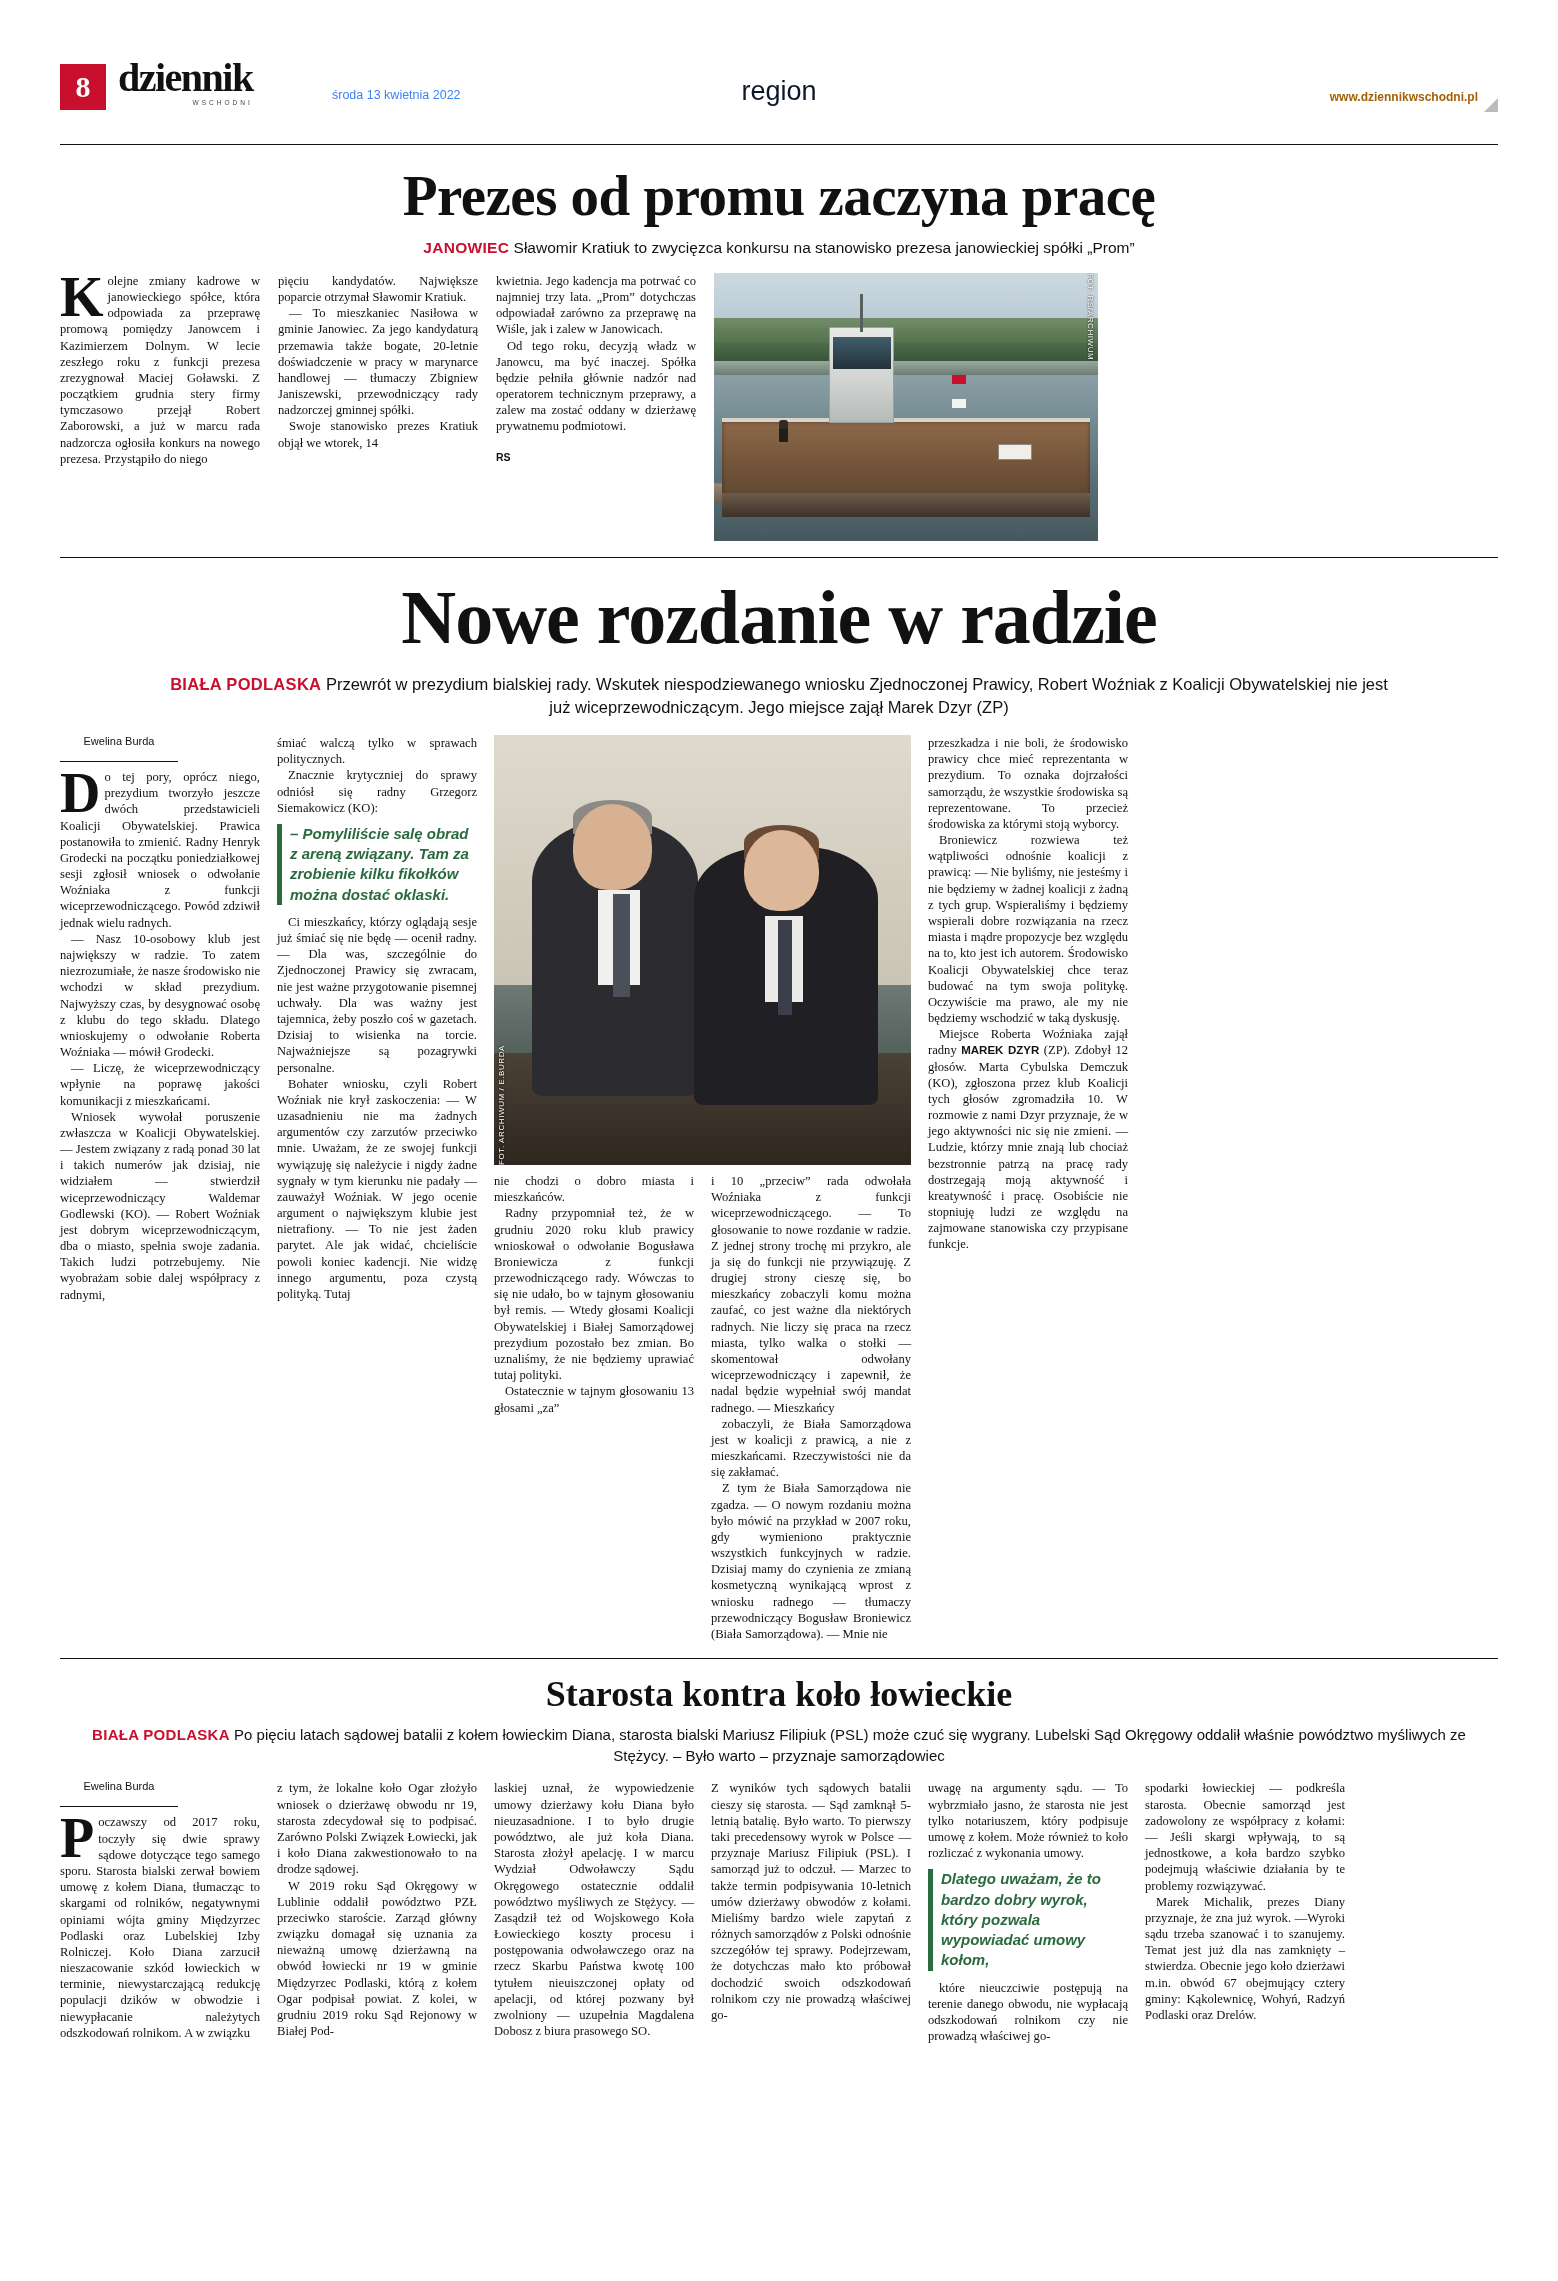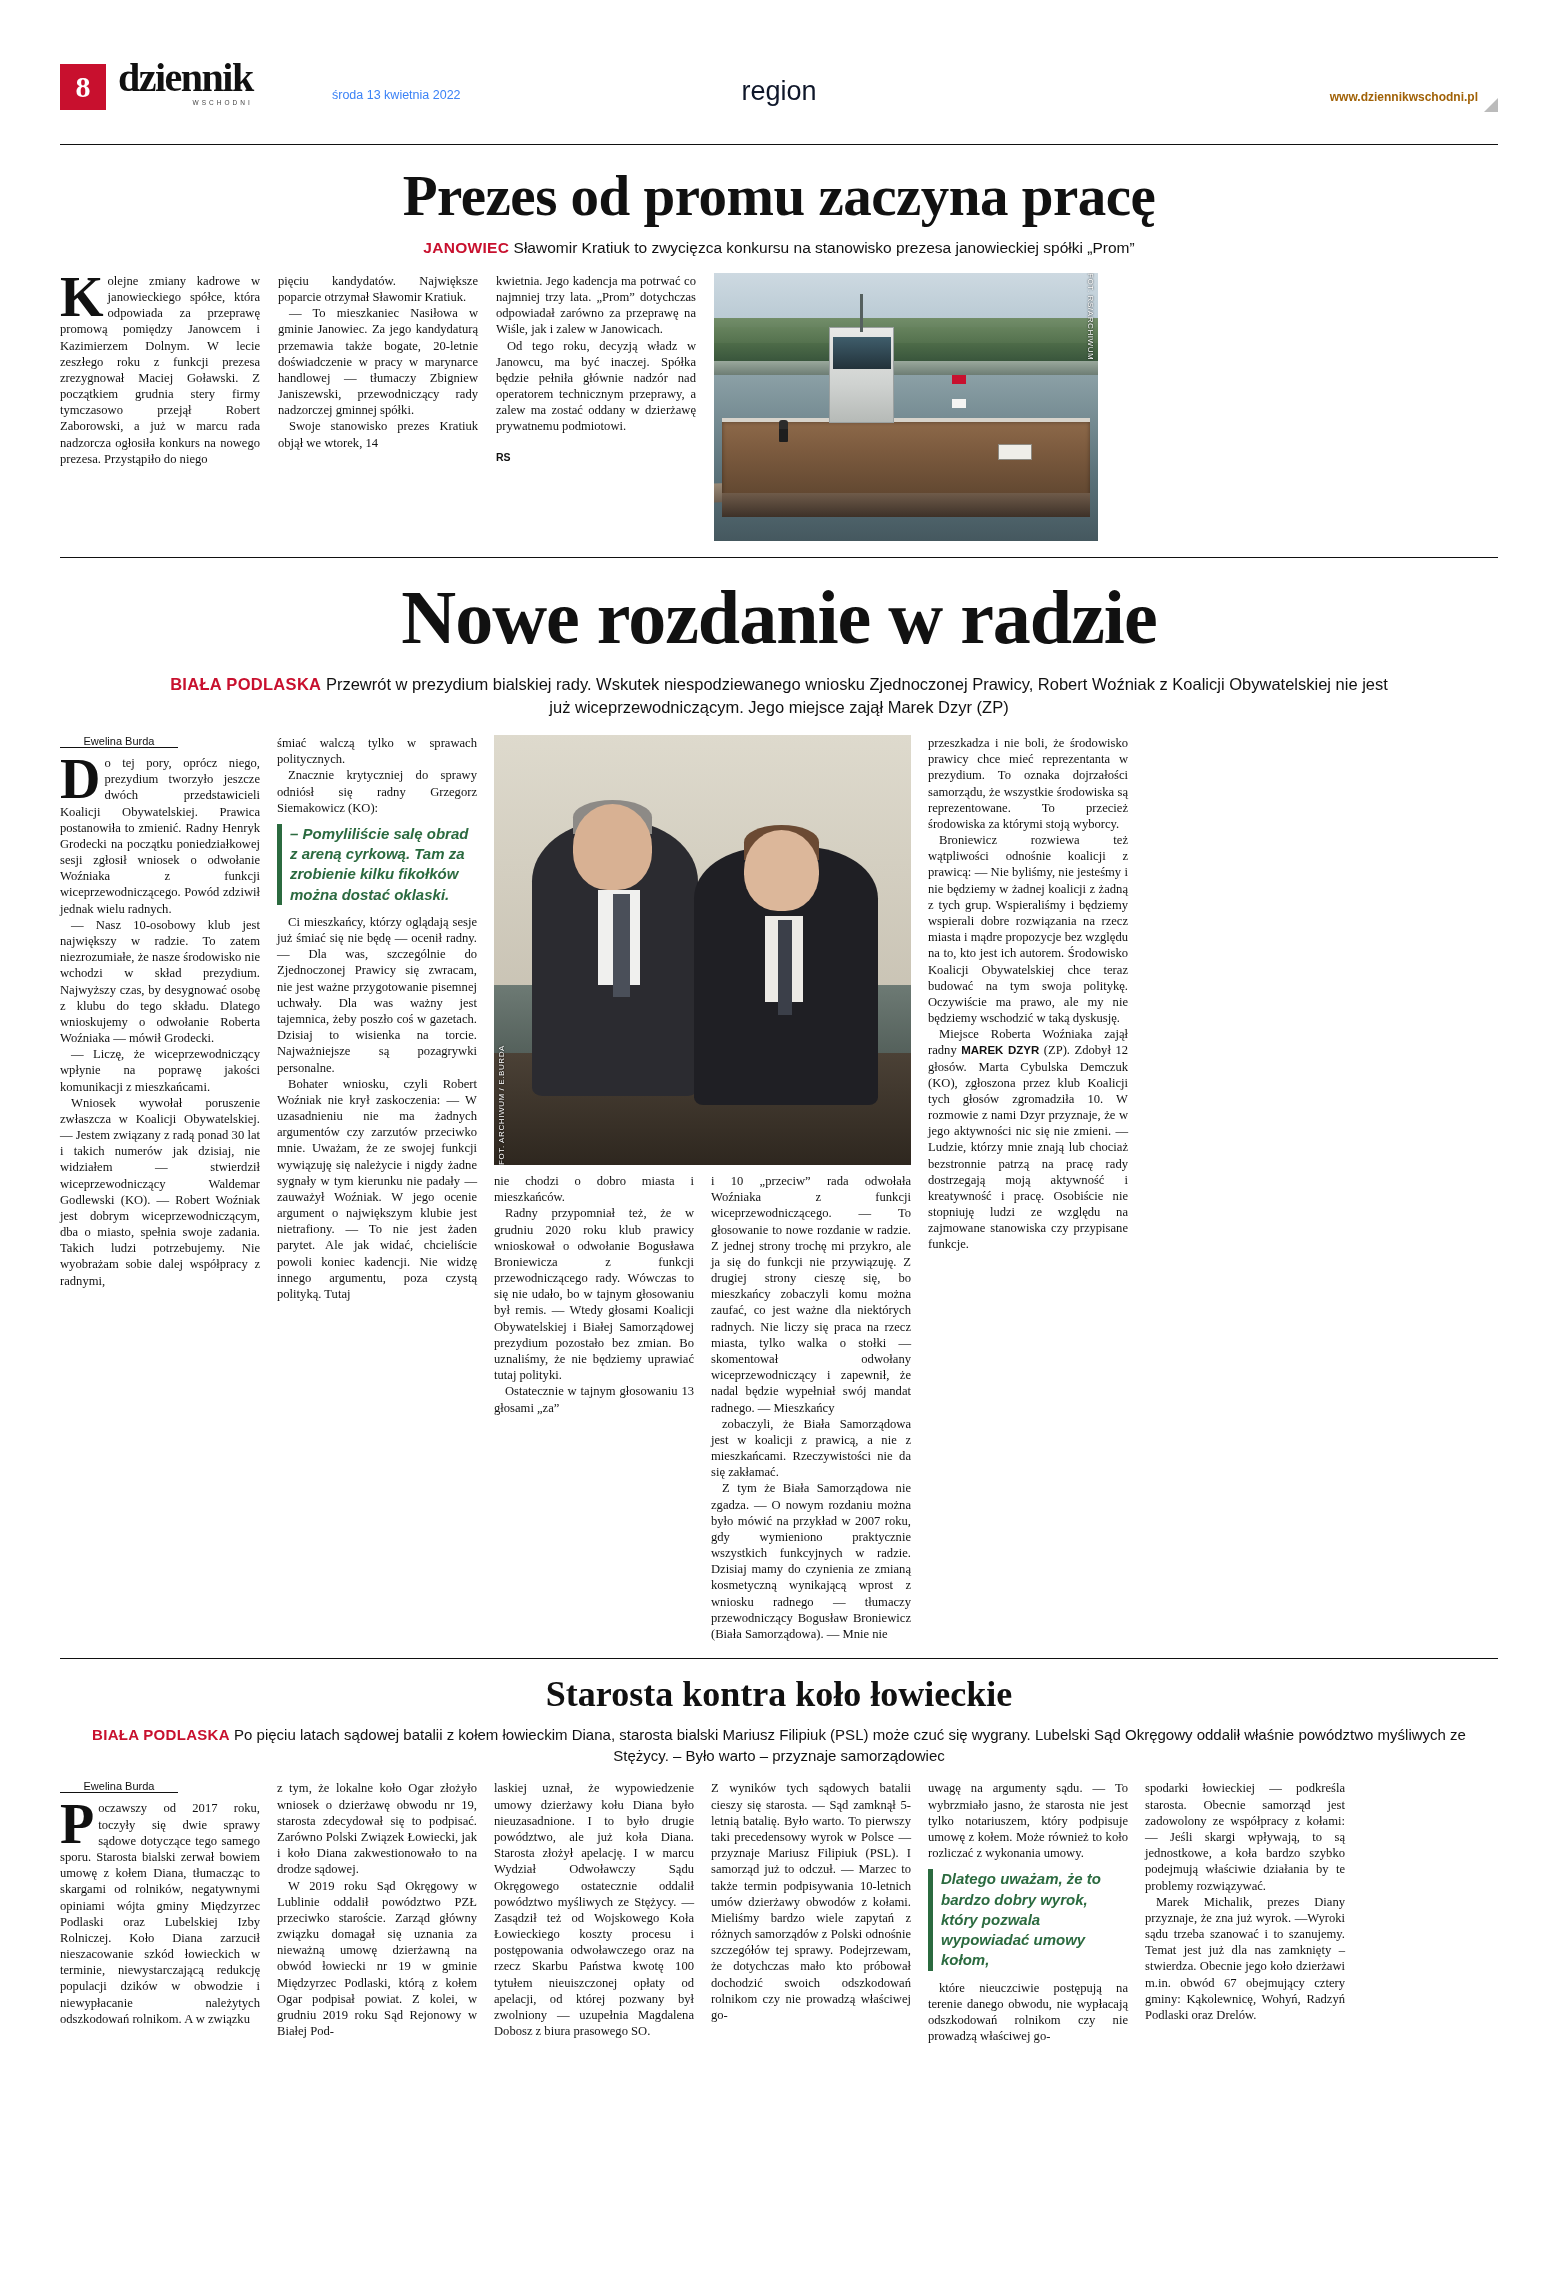--- a/index.html
+++ b/index.html
@@ -132,21 +132,21 @@
   .rule { border-top:1px solid #111; margin:16px 0 0 0; }
   .a2-title {
     text-align:center; font-family:"Liberation Serif", serif; font-weight:bold;
     font-size:76px; letter-spacing:-1px; margin:16px 0 12px;
   }
   .a2-deck {
     text-align:center; font-family:"Liberation Sans", sans-serif;
     font-size:16.5px; line-height:1.4; margin:0 110px 16px; 
   }
   .byline { font-family:"Liberation Sans", sans-serif; font-size:11px; text-align:center;
-    border-bottom:1px solid #111; padding-bottom:0; margin-bottom:7px; width:118px; }
+    border-bottom:1px solid #111; padding-bottom:14px; margin-bottom:7px; width:118px; }
   .cols5 { display:flex; gap:17px; }
   .c { width:200px; }
   .pull {
     font-family:"Liberation Sans", sans-serif; font-style:italic;
     font-size:15px; line-height:1.35; color:#2b6a3f; font-weight:bold;
     border-left:5px solid #2b6a3f; padding-left:8px; margin:8px 0 9px;
   }
   .photo2 {
     position:relative; width:417px; height:430px; overflow:hidden; margin-bottom:8px;
   }
@@ -296,21 +296,21 @@
           <p>— Liczę, że wiceprzewodniczący wpłynie na poprawę jakości komunikacji z mieszkańcami.</p>
           <p>Wniosek wywołał poruszenie zwłaszcza w Koalicji Obywatelskiej. — Jestem związany z radą ponad 30 lat i takich numerów jak dzisiaj, nie widziałem — stwierdził wiceprzewodniczący Waldemar Godlewski (KO). — Robert Woźniak jest dobrym wiceprzewodniczącym, dba o miasto, spełnia swoje zadania. Takich ludzi potrzebujemy. Nie wyobrażam sobie dalej współpracy z radnymi,</p>
         </div>
       </div>
 
       <div class="c">
         <div class="colbox">
           <p class="noind">śmiać walczą tylko w sprawach politycznych.</p>
           <p>Znacznie krytyczniej do sprawy odniósł się radny Grzegorz Siemakowicz (KO):</p>
         </div>
-        <div class="pull">– Pomyliliście salę obrad z areną cyrkową. Tam za zrobienie kilku fikołków można dostać oklaski.</div>
+        <div class="pull">– Pomyliliście salę obrad z areną związany. Tam za zrobienie kilku fikołków można dostać oklaski.</div>
         <div class="colbox">
           <p>Ci mieszkańcy, którzy oglądają sesje już śmiać się nie będę — ocenił radny. — Dla was, szczególnie do Zjednoczonej Prawicy się zwracam, nie jest ważne przygotowanie pisemnej uchwały. Dla was ważny jest tajemnica, żeby poszło coś w gazetach. Dzisiaj to wisienka na torcie. Najważniejsze są pozagrywki personalne.</p>
           <p>Bohater wniosku, czyli Robert Woźniak nie krył zaskoczenia: — W uzasadnieniu nie ma żadnych argumentów czy zarzutów przeciwko mnie. Uważam, że ze swojej funkcji wywiązuję się należycie i nigdy żadne sygnały w tym kierunku nie padały — zauważył Woźniak. W jego ocenie argument o największym klubie jest nietrafiony. — To nie jest żaden parytet. Ale jak widać, chcieliście powoli koniec kadencji. Nie widzę innego argumentu, poza czystą polityką. Tutaj</p>
         </div>
       </div>
 
       <div style="width:417px;">
         <div class="photo2">
           <div class="meeting">
             <div class="wall"></div>

